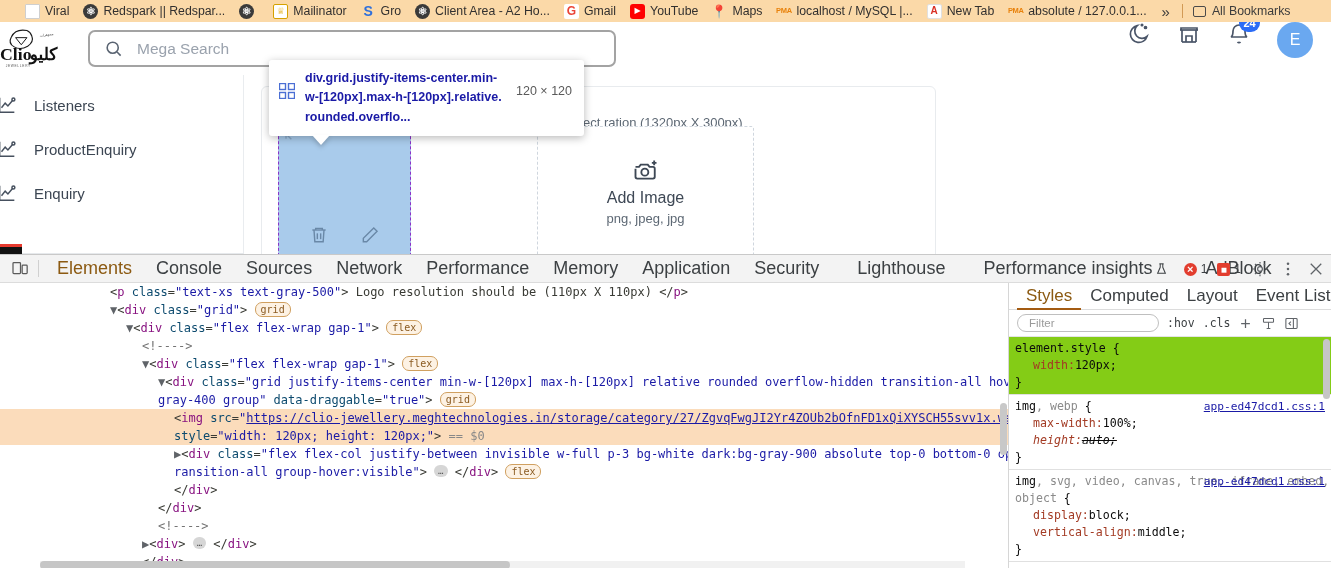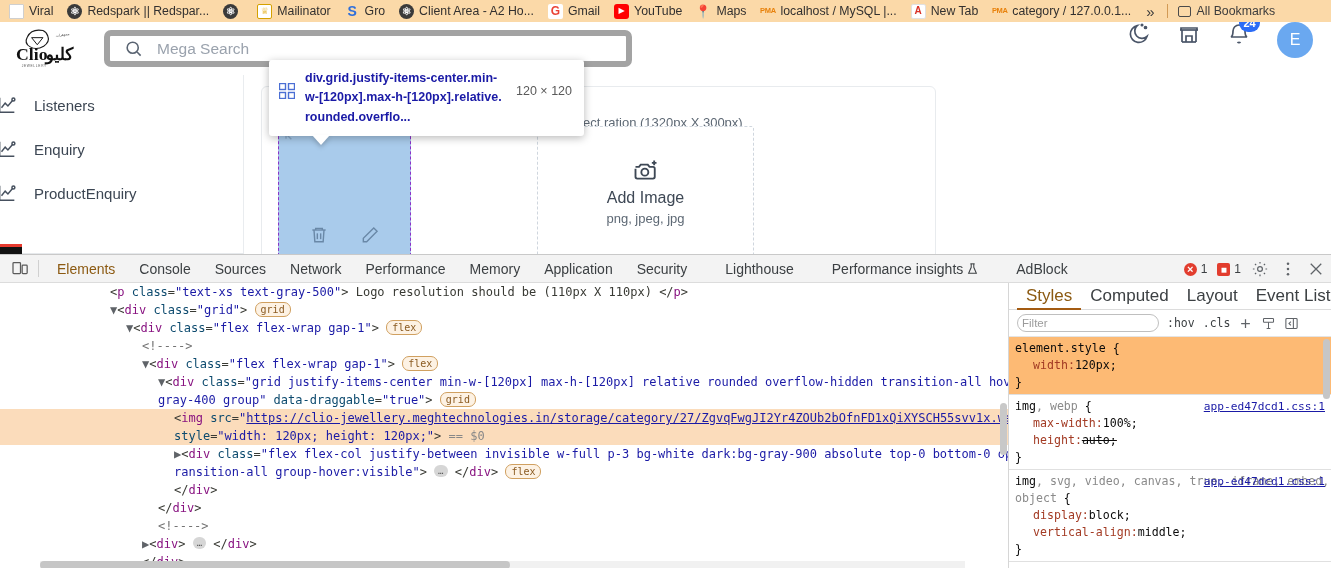--- a/index.html
+++ b/index.html
@@ -10,21 +10,21 @@
     font-family: "Liberation Sans", sans-serif;
     background: #ffffff;
   }
   #root { position: relative; width: 1331px; height: 568px; }
 
   
   .bookmarks-bar {
     position: absolute; top: 0; left: 0; width: 1331px; height: 22px;
     background: #fbd9a8;
     display: flex; align-items: center;
-    padding-left: 2px;
+    padding-left: 18px;
     font-size: 12px; color: #3c3c3c;
     overflow: hidden;
     white-space: nowrap;
   }
   .bm {
     display: flex; align-items: center; gap: 5px;
     padding: 0 7px; height: 22px; flex: 0 0 auto;
     font-size: 12.3px; color: #32302f;
   }
   .bm-ico {
@@ -50,29 +50,29 @@
   
   .page-area {
     position: absolute; top: 22px; left: 0; width: 1331px; height: 232px;
     background: #ffffff; overflow: hidden;
   }
   .app-header {
     position: absolute; top: 0; left: 0; width: 1331px; height: 53px;
     background: #fff; display: flex; align-items: center;
   }
   .logo-box {
-    width: 78px; height: 50px; margin-left: 16px;
+    width: 78px; height: 50px; margin-left: 0;
     display: flex; align-items: center; justify-content: center;
     position: relative;
   }
   .logo-svg { width: 78px; height: 46px; }
   .search-wrap {
     margin-left: 10px;
     width: 528px; height: 37px;
-    border: 6px solid #a3a3a3; border-radius: 7px;
+    border: 2px solid #a3a3a3; border-radius: 7px;
     display: flex; align-items: center; padding: 0 14px;
     background: #fff;
   }
   .search-ico { width: 19px; height: 19px; flex: 0 0 19px; color: #5a6472; }
   .search-input {
     border: none; outline: none; flex: 1;
     font-size: 15.5px; color: #333; margin-left: 12px;
     font-family: "Liberation Sans", sans-serif;
     background: transparent;
   }
@@ -193,21 +193,21 @@
     background: #f3f3f3; border-bottom: 1px solid #dcdcdc;
     display: flex; align-items: center;
   }
   .dt-inspect {
     width: 24px; height: 22px; margin-left: 8px;
     display: flex; align-items: center; justify-content: center; color: #5a5a5a;
   }
   .dt-sep { width: 1px; height: 17px; background: #d0d0d0; margin: 0 6px; }
   .dt-tabs { display: flex; align-items: center; height: 28px; }
   .dt-tab {
-    font-size: 14px; color: #3c4043; padding: 0 12px; height: 42px;
+    font-size: 18px; color: #3c4043; padding: 0 12px; height: 42px;
     display: flex; align-items: center; gap: 4px; cursor: pointer;
     white-space: nowrap;
   }
   .dt-tab.active { color: #8c5a12; box-shadow: inset 0 -2px 0 #a35b12; }
   .dt-right {
     position: absolute; right: 6px; top: 0; height: 28px;
     display: flex; align-items: center; gap: 10px;
   }
   .err-pill { display: flex; align-items: center; gap: 4px; font-size: 12px; color: #3c4043; }
   .err-dot {
@@ -272,39 +272,39 @@
     display: flex; align-items: center; cursor: pointer; white-space: nowrap;
   }
   .st-tab.active { color: #8c5a12; box-shadow: inset 0 -2px 0 #a35b12; }
   .st-more { color: #5f6368; font-size: 13px; padding: 0 6px; }
   .st-filterbar {
     display: flex; align-items: center; height: 27px; gap: 8px;
     padding: 0 8px; border-bottom: 1px solid #e4e4e4;
   }
   .st-filter {
     width: 142px; height: 18px; border: 1px solid #bfbfbf; border-radius: 9px;
-    font-size: 11.5px; color: #5f6368; padding: 0 4px; outline: none;
+    font-size: 11.5px; color: #5f6368; padding: 0 11px; outline: none;
     font-family: "Liberation Sans", sans-serif; background: #fff;
   }
   .st-filter::placeholder { color: #9b9b9b; }
   .st-hov, .st-cls {
     font-family: "DejaVu Sans Mono", monospace; font-size: 11.5px; color: #3c4043; cursor: pointer;
   }
   .st-iconbtn { color: #5f6368; width: 15px; height: 15px; cursor: pointer; }
   .rules {
     position: absolute; top: 54px; left: 0; right: 0; bottom: 0; overflow: hidden;
     font-family: "DejaVu Sans Mono", monospace; font-size: 11.6px; line-height: 17px;
   }
   .rule { border-bottom: 1px solid #e0e0e0; padding: 3px 0 3px 6px; position: relative;}
-  .rule.elstyle { background: #fdba74; }
+  .rule.elstyle { background: #84cc16; }
   .sel-name { color: #0b0b0b; }
   .sel-dim { color: #8a8a8a; }
   .prop { color: #a33b24; padding-left: 18px; display: inline-block;}
   .pval { color: #0b0b0b; }
-  .strike { text-decoration: line-through; color: #a33b24;}
+  .strike { text-decoration: line-through; color: #a33b24; font-style: italic;}
   .strike .pval { text-decoration: line-through; color: #0b0b0b; }
   .srclink {
     position: absolute; right: 6px; color: #1a1aa6; text-decoration: underline;
     font-size: 11.2px;
   }
   .st-scroll {
     position: absolute; right: 1px; top: 56px; width: 7px; height: 60px;
     background: #c6c6c6; border-radius: 4px;
   }
   .pane-resizer {
@@ -358,21 +358,21 @@
     <div class="bm">
       <span class="bm-ico ico-pma">PMA</span>
       <span>localhost / MySQL |...</span>
     </div>
     <div class="bm">
       <span class="bm-ico ico-newtab">A</span>
       <span>New Tab</span>
     </div>
     <div class="bm">
       <span class="bm-ico ico-pma">PMA</span>
-      <span>category / 127.0.0.1...</span>
+      <span>absolute / 127.0.0.1...</span>
     </div>
     <div class="bm-chevrons">»</div>
     <div class="bm-divider"></div>
     <div class="bm-allbk">
       <span class="folder-ico"></span>
       <span>All Bookmarks</span>
     </div>
   </div>
 
   <div class="page-area">
@@ -428,29 +428,29 @@
             <circle cx="19" cy="6" r="1.6"></circle>
         </svg>
         <span class="side-label">Listeners</span>
       </div>
       <div class="side-item">
         <svg class="side-ico" viewBox="0 0 24 24" fill="none" stroke="currentColor" stroke-width="1.6">
           <path d="M4 4v16h16"></path>
             <path d="M6 15l4-5 3 3 5-6"></path>
             <circle cx="19" cy="6" r="1.6"></circle>
         </svg>
-        <span class="side-label">Enquiry</span>
+        <span class="side-label">ProductEnquiry</span>
       </div>
       <div class="side-item">
         <svg class="side-ico" viewBox="0 0 24 24" fill="none" stroke="currentColor" stroke-width="1.6">
           <path d="M4 4v16h16"></path>
             <path d="M6 15l4-5 3 3 5-6"></path>
             <circle cx="19" cy="6" r="1.6"></circle>
         </svg>
-        <span class="side-label">ProductEnquiry</span>
+        <span class="side-label">Enquiry</span>
       </div>
       <div class="side-sep"></div>
     </div>
     <div class="black-chip"></div>
 
     <div class="content-card">
       <div class="aspect-note">aspect ration (1320px X 300px)</div>
 
       <div class="thumb">
         <svg class="thumb-corner" viewBox="0 0 24 24" fill="none" stroke="#2d4a66" stroke-width="2">

